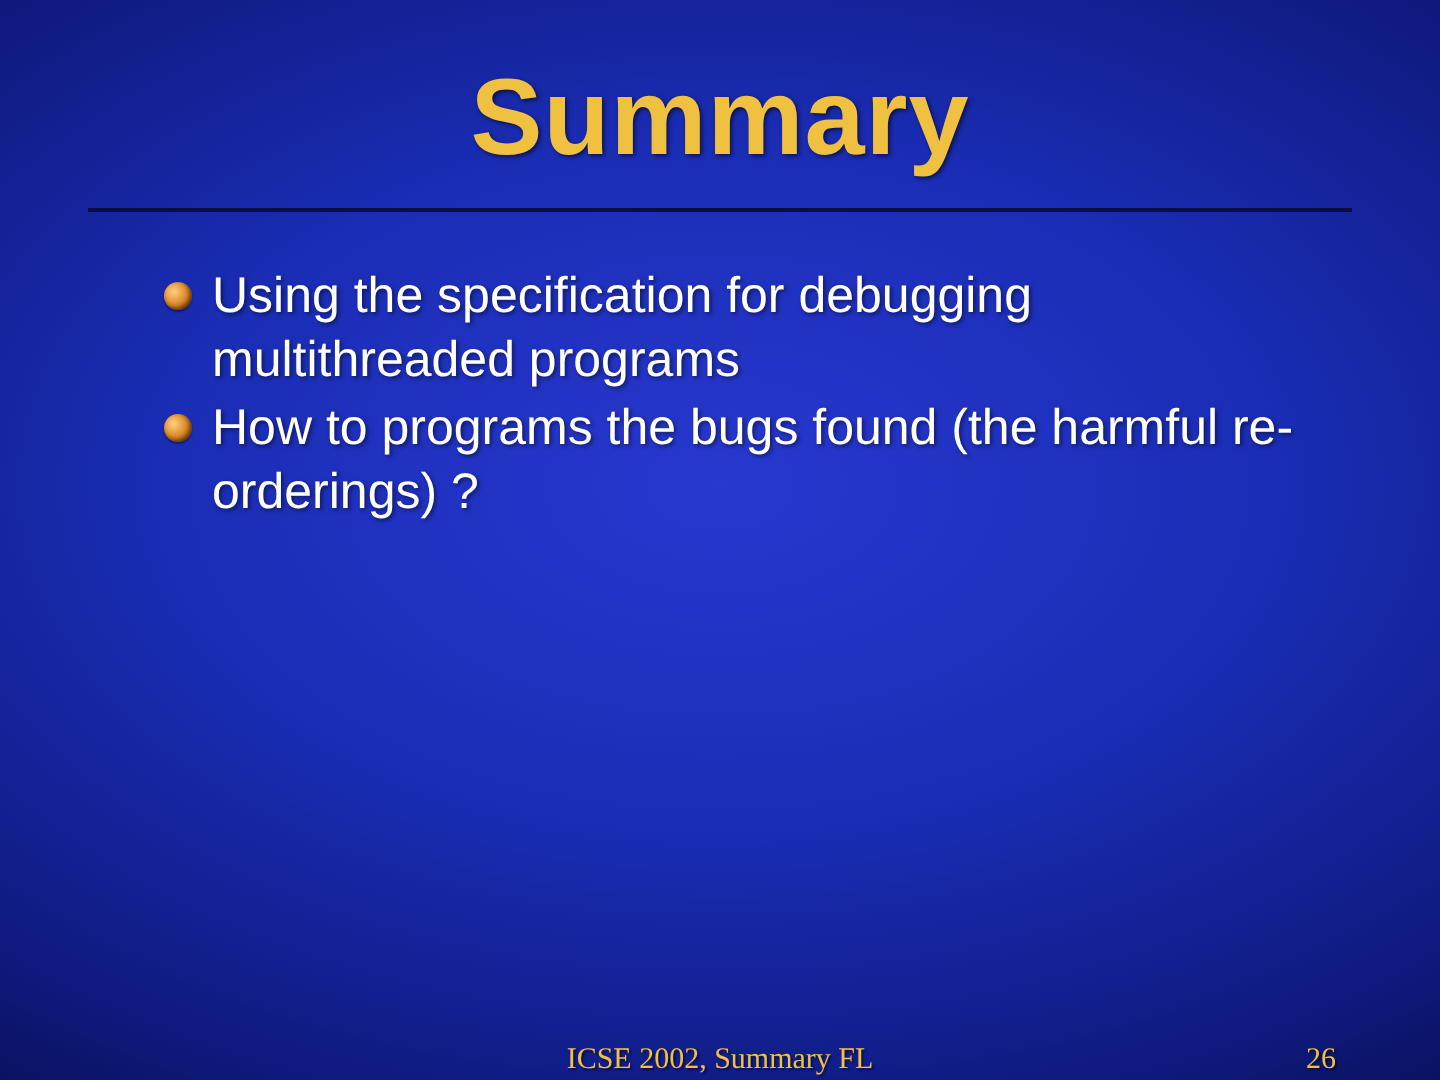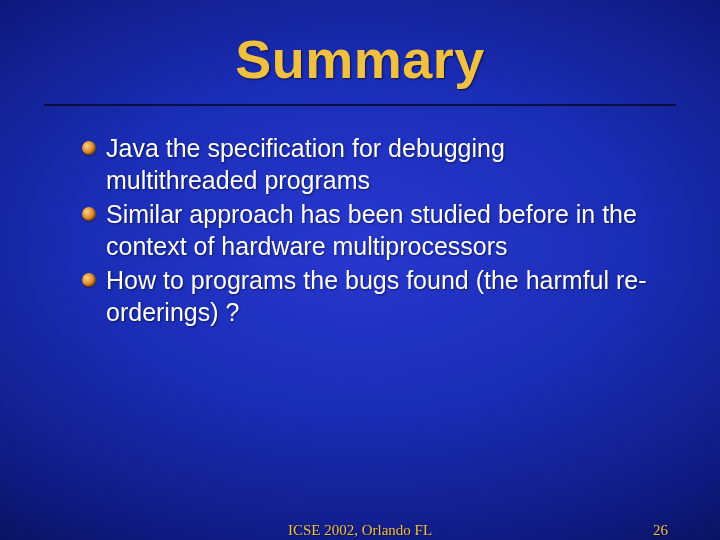--- a/index.html
+++ b/index.html
@@ -80,21 +80,20 @@
     text-shadow: 1px 1px 1px rgba(0,0,0,0.5);
   }
 </style>
 </head>
 <body>
 
 <div class="slide">
   <h1 class="title">Summary</h1>
   <div class="divider"></div>
   <ul class="bullets">
-    <li>Java the specification for debugging multithreaded programs</li>
-    <li>Similar approach has been studied before in the context of hardware multiprocessors</li>
+    <li>Using the specification for debugging multithreaded programs</li>
     <li>How to programs the bugs found (the harmful re-orderings) ?</li>
   </ul>
   <div class="footer">
-    <span class="footer-venue">ICSE 2002, Orlando FL</span>
+    <span class="footer-venue">ICSE 2002, Summary FL</span>
     <span class="footer-page">26</span>
   </div>
 </div>
 
 </body></html>

